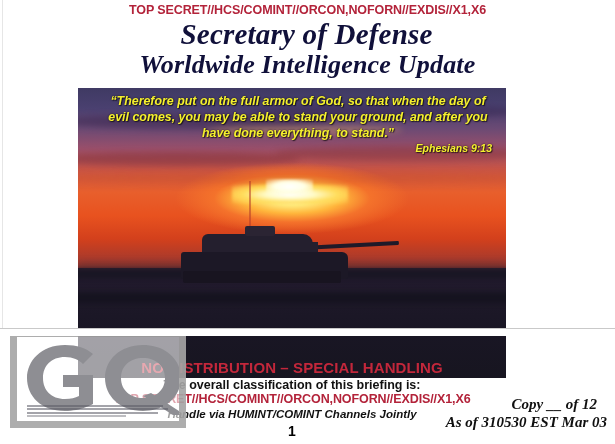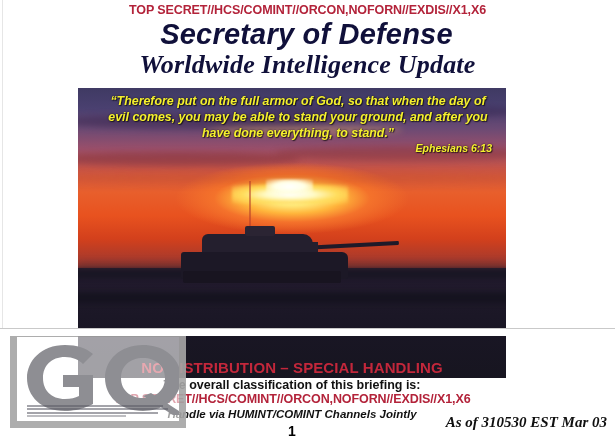--- a/index.html
+++ b/index.html
@@ -38,21 +38,21 @@
     font-size:12.5px;
     letter-spacing:-0.1px;
     white-space:nowrap;
   }
 
   
   .title-1{
     position:absolute;
     top:18px; left:0; right:2px;
     text-align:center;
-    font-family:Liberation Sans, sans-serif;
+    font-family:Liberation Serif, serif;
     font-weight:bold; font-style:italic;
     font-size:29px;
     color:#10103a;
     letter-spacing:0.2px;
   }
   .title-2{
     position:absolute;
     top:50px; left:0; right:0;
     text-align:center;
     font-family:"Liberation Serif", serif;
@@ -341,32 +341,33 @@
     <div class="tank">
       <div class="barrel"></div>
       <div class="mantlet"></div>
       <div class="turret"></div>
       <div class="cupola"></div>
       <div class="hull"></div>
       <div class="skirt"></div>
     </div>
 
     <div class="quote">“Therefore put on the full armor of God, so that when the day of evil comes, you may be able to stand your ground, and after you have done everything, to stand.”</div>
-    <div class="quote-ref">Ephesians 6:13</div>
+    <div class="quote-ref">Ephesians 9:13</div>
 
     <div class="nodist">NO DISTRIBUTION – SPECIAL HANDLING</div>
   </div>
 
   <div class="footer">
     <div class="overall-line">The overall classification of this briefing is:</div>
     <div class="class-bottom">TOP SECRET//HCS/COMINT//ORCON,NOFORN//EXDIS//X1,X6</div>
     <div class="handle-line">Handle via HUMINT/COMINT Channels Jointly</div>
     <div class="page-no">1</div>
   </div>
 
+  <div class="copy-line">Copy __ of 12</div>
   <div class="asof-line">As of 310530 EST Mar 03</div>
 
   <div class="gq">
     <svg class="gq-letters" viewBox="0 0 166 74">
       <g fill="#8e8e93">
         <path d="M42 4 C18 4 4 20 4 37 C4 55 18 70 42 70 C58 70 70 63 70 63 L70 34 L40 34 L40 46 L56 46 L56 55 C52 57 48 58 42 58 C28 58 20 49 20 37 C20 25 28 16 42 16 C50 16 56 19 60 23 L70 13 C63 7 54 4 42 4 Z"></path>
         <path d="M120 4 C97 4 82 19 82 37 C82 55 97 70 120 70 C143 70 158 55 158 37 C158 19 143 4 120 4 Z M120 17 C133 17 142 25 142 37 C142 49 133 57 120 57 C107 57 98 49 98 37 C98 25 107 17 120 17 Z"></path>
         <path d="M128 52 L162 74 L150 74 L120 55 Z"></path>
       </g>
     </svg>

